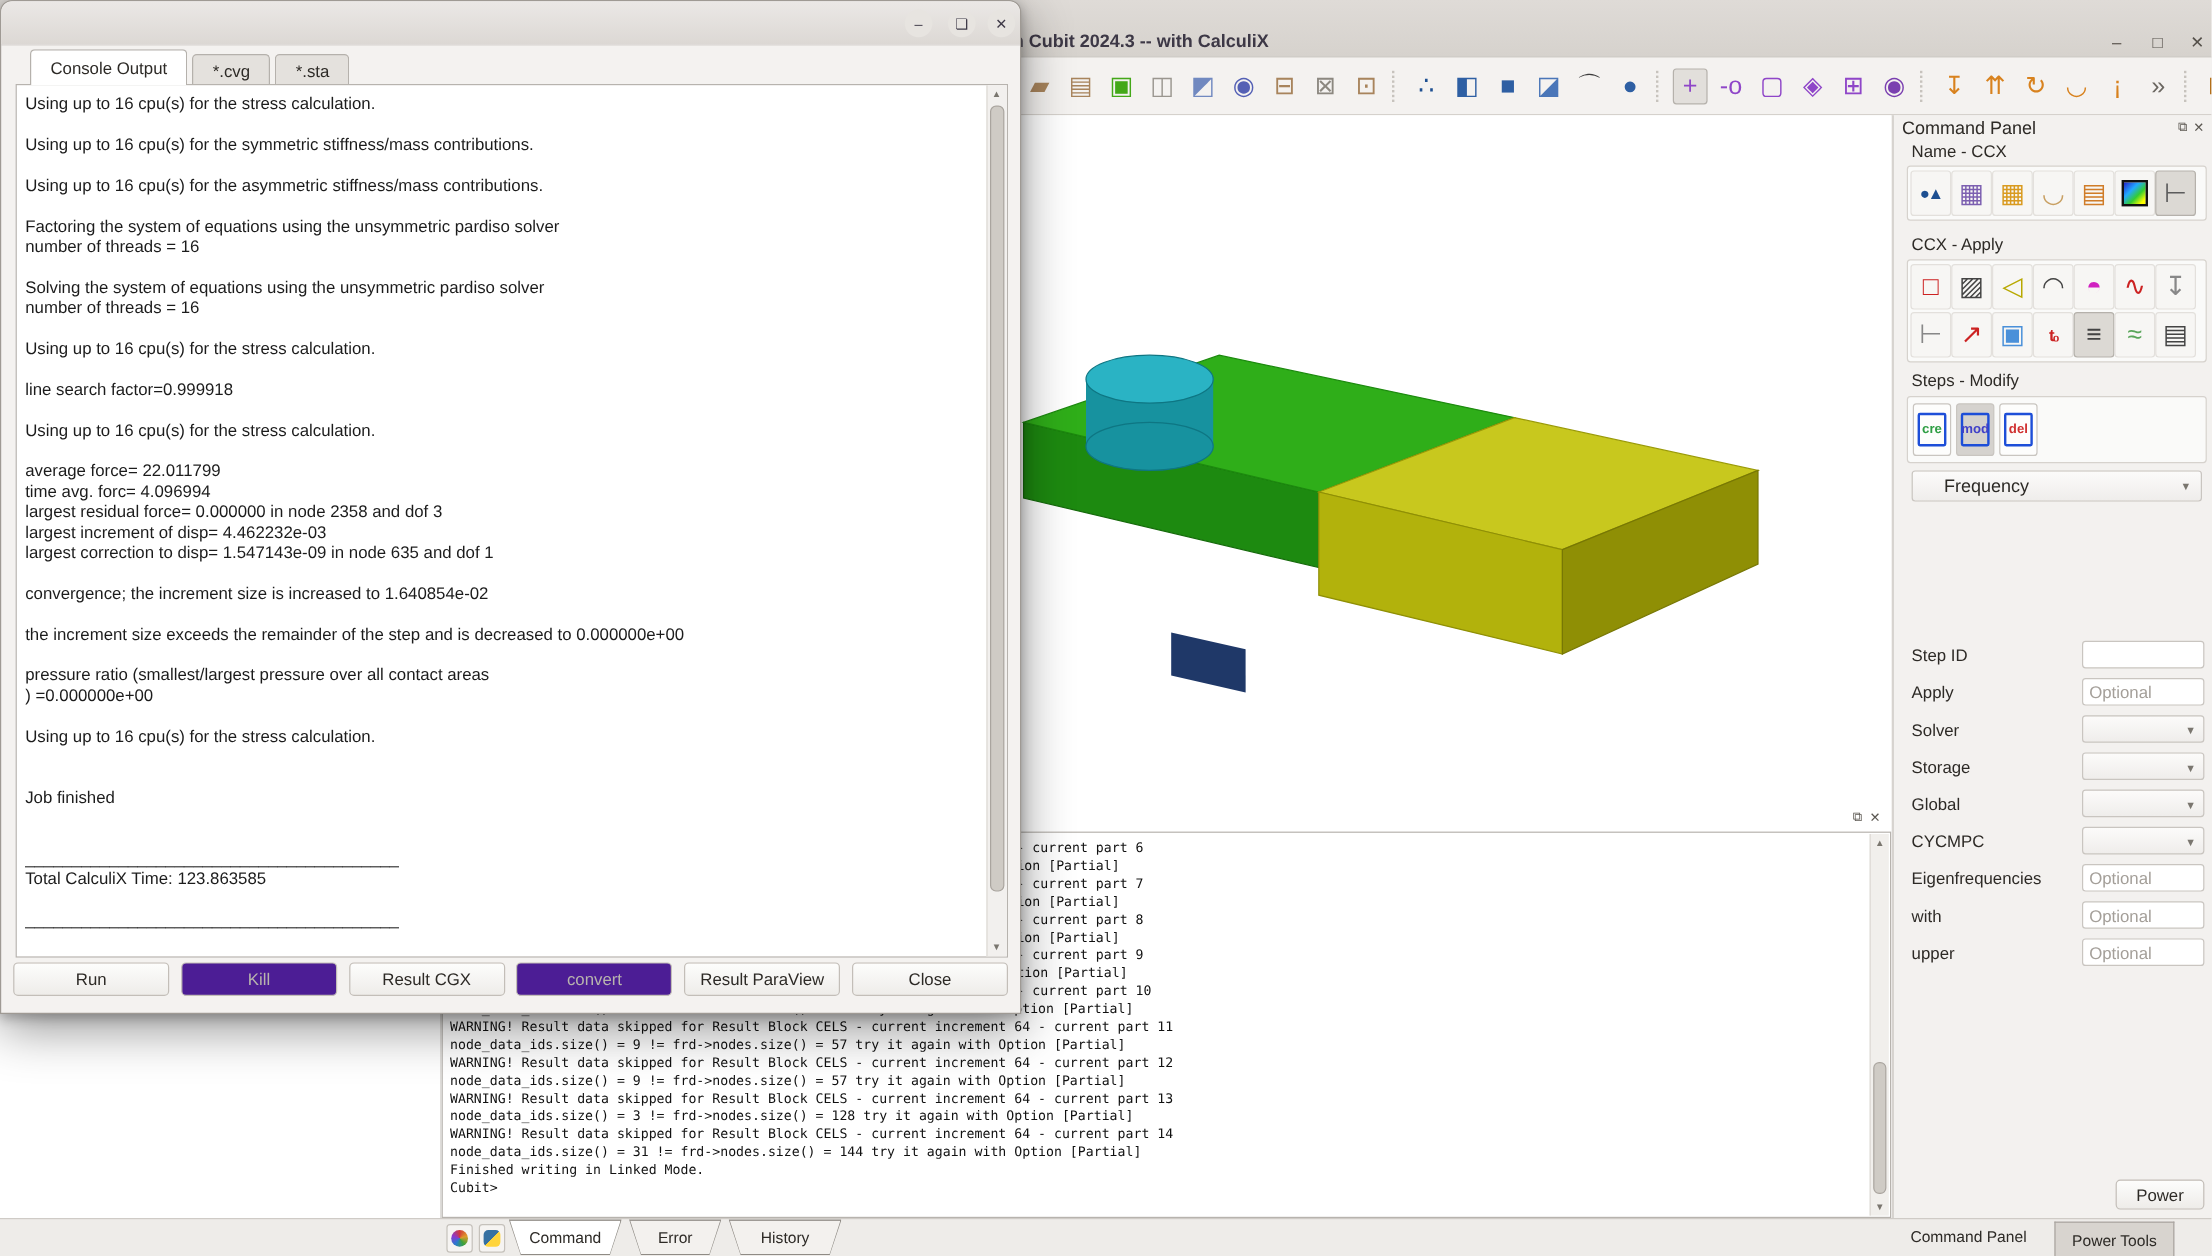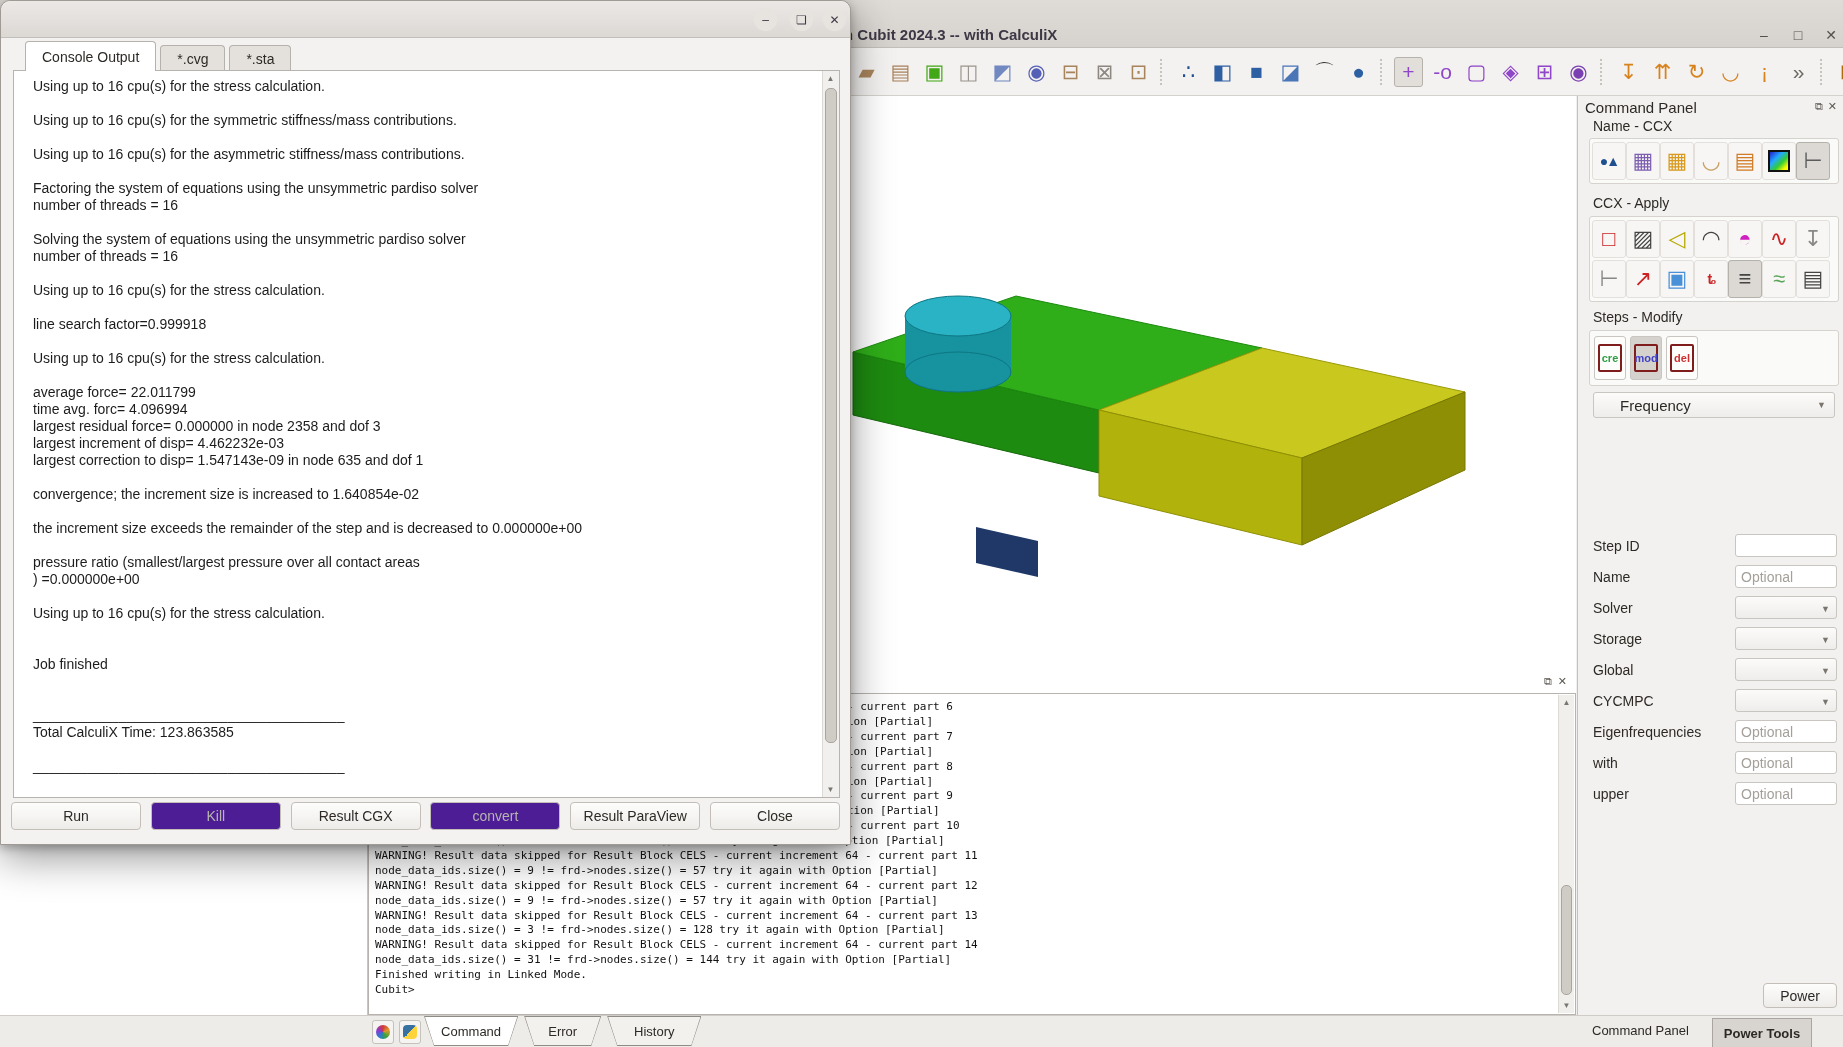--- a/index.html
+++ b/index.html
@@ -61,42 +61,42 @@
     background:linear-gradient(135deg,#3771a2 50%,#ffd43b 50%); }
   .btab { position:absolute; top:0px; height:30px; clip-path:polygon(0 0,100% 0,calc(100% - 10px) 100%,10px 100%);
     background:#8f8b85; display:flex; align-items:center; justify-content:center; }
   .btab > span { position:absolute; inset:1px; clip-path:polygon(0 0,100% 0,calc(100% - 9px) 100%,9px 100%);
     background:#f3f1ee; display:flex; align-items:center; justify-content:center;
     font-size:13px; color:#2d2a26; }
   .btab.active > span { background:#ffffff; font-weight:normal; }
   #rt-label { position:absolute; left:1592px; top:7px; font-size:13px; color:#2d2a26; }
   #rt-powertools { position:absolute; left:1712px; top:2px; width:100px; height:30px;
     background:#d8d4cf; border:1px solid #aaa5a0; border-bottom:none;
-    display:flex; align-items:center; justify-content:center; font-size:13px;font-weight:bold; }
+    display:flex; align-items:center; justify-content:center; font-size:13px; }
 
   
   #command-panel { position:absolute; left:1577px; top:96px; width:266px; height:919px;
     background:#f3f1ef; border-left:1px solid #c5c1bc; }
   #cp-header { position:absolute; left:7px; top:3px; font-size:15px; color:#2d2a26; }
   #cp-hdr-icons { position:absolute; right:6px; top:4px; display:flex; gap:5px; }
   .cp-label { position:absolute; left:15px; font-size:14px; color:#2d2a26; }
   .cp-group { position:absolute; left:11px; width:250px; background:#fafaf9;
     border:1px solid #d6d2cd; border-radius:3px; display:flex; flex-wrap:wrap;
     align-content:flex-start; padding:2px; }
   .cicon { width:34px; height:38px; display:flex; align-items:center; justify-content:center;
     font-size:22px; line-height:1; background:#f7f6f4; border:1px solid #e3e0dc;
     border-radius:3px; margin:1px 0 1px 0; }
   .cicon.sel { background:#dcd9d4; border:1px solid #b5b1ab; }
   .cicon .colormap-fill { width:22px; height:22px; border:2px solid #111;
     background:linear-gradient(135deg,#2222cc,#22aaff 35%,#33cc33 62%,#ffff00 88%); }
   .cicon.small-glyph { font-size:14px; font-weight:bold; letter-spacing:-2px; }
   .modbtn { width:32px; height:44px; background:#fdfdfc; border:1px solid #c9c5c0; border-radius:3px;
     margin:3px 2px; display:flex; align-items:center; justify-content:center; }
   .modbtn.sel { background:#d5d2ce; }
-  .modbtn .inner { width:24px; height:28px; border:2px solid #7f1d1d; border-radius:2px;
+  .modbtn .inner { width:24px; height:28px; border:2px solid #1d4ed8; border-radius:2px;
     display:flex; align-items:center; justify-content:center; font-size:11px; font-weight:bold; }
   .dropdown { position:absolute; height:26px; background:linear-gradient(#fcfbfa,#efedeb);
     border:1px solid #c9c5c0; border-radius:3px; display:flex; align-items:center; }
   .dropdown .dd-text { margin-left:26px; font-size:15px; color:#2d2a26; }
   .dropdown .dd-arrow { position:absolute; right:8px; font-size:9px; color:#7a766f; }
   #cp-form { position:absolute; left:15px; top:434px; width:244px; }
   .frow { height:31px; display:flex; align-items:center; justify-content:space-between; }
   .frow .flabel { font-size:14px; color:#2d2a26; }
   .frow input { width:102px; height:23px; border:1px solid #c9c5c0; border-radius:3px;
     background:#fff; font-family:"Liberation Sans",sans-serif; font-size:14px; padding:0 5px; color:#2d2a26; }
@@ -121,21 +121,21 @@
     background:#e7e4e0; display:flex; align-items:center; justify-content:center;
     font-size:12px; color:#3d3846; }
   #jd-min { left:753px; } #jd-max { left:789px; } #jd-close { left:822px; }
   #jd-tabs { position:absolute; left:24px; top:40px; display:flex; align-items:flex-end; }
   .jd-tab { height:26px; padding:0 16px; display:flex; align-items:center; justify-content:center;
     font-size:14px; color:#2d2a26; background:#e4e1dd; border:1px solid #b5b1ac;
     border-bottom:none; border-radius:4px 4px 0 0; margin-right:4px; }
   .jd-tab.active { background:#ffffff; height:30px; position:relative; z-index:2; font-weight:normal; }
   #jd-frame { position:absolute; left:12px; top:69px; width:827px; height:728px;
     background:#ffffff; border:1px solid #b7b3ae; }
-  #jd-console { position:absolute; left:19px; top:7px; width:790px;
+  #jd-console { position:absolute; left:7px; top:7px; width:790px;
     font-family:"Liberation Sans", sans-serif; font-size:14px; line-height:17px;
     white-space:pre; color:#1c1c1c; }
   .jd-scroll { position:absolute; right:0; top:0; bottom:0; width:17px;
     background:#f2f0ee; border-left:1px solid #ddd9d4; }
   #jd-thumb { top:17px; height:655px; width:12px; }
   #jd-buttons { position:absolute; left:0; top:801px; width:100%; padding:0 10px;
     display:flex; justify-content:space-between; }
   .jd-btn { width:130px; height:28px; background:linear-gradient(#fdfdfc,#eeece9);
     border:1px solid #c3beb8; border-radius:4px; font-size:14px; color:#2d2a26;
     display:flex; align-items:center; justify-content:center; }
@@ -311,21 +311,21 @@
     <div class="dropdown" style="left:15px; top:296px; width:242px">
       <span class="dd-text">Frequency</span>
       <span class="dd-arrow">▼</span>
     </div>
     <div id="cp-form">
         <div class="frow">
           <span class="flabel">Step ID</span>
           <input type="text" style="">
         </div>
         <div class="frow">
-          <span class="flabel">Name</span>
+          <span class="flabel">Apply</span>
           <input type="text" placeholder="Optional" style="">
         </div>
         <div class="frow">
           <span class="flabel">Solver</span>
           <div class="fselect">
             <span class="dd-arrow">▼</span>
           </div>
         </div>
         <div class="frow">
           <span class="flabel">Storage</span>

